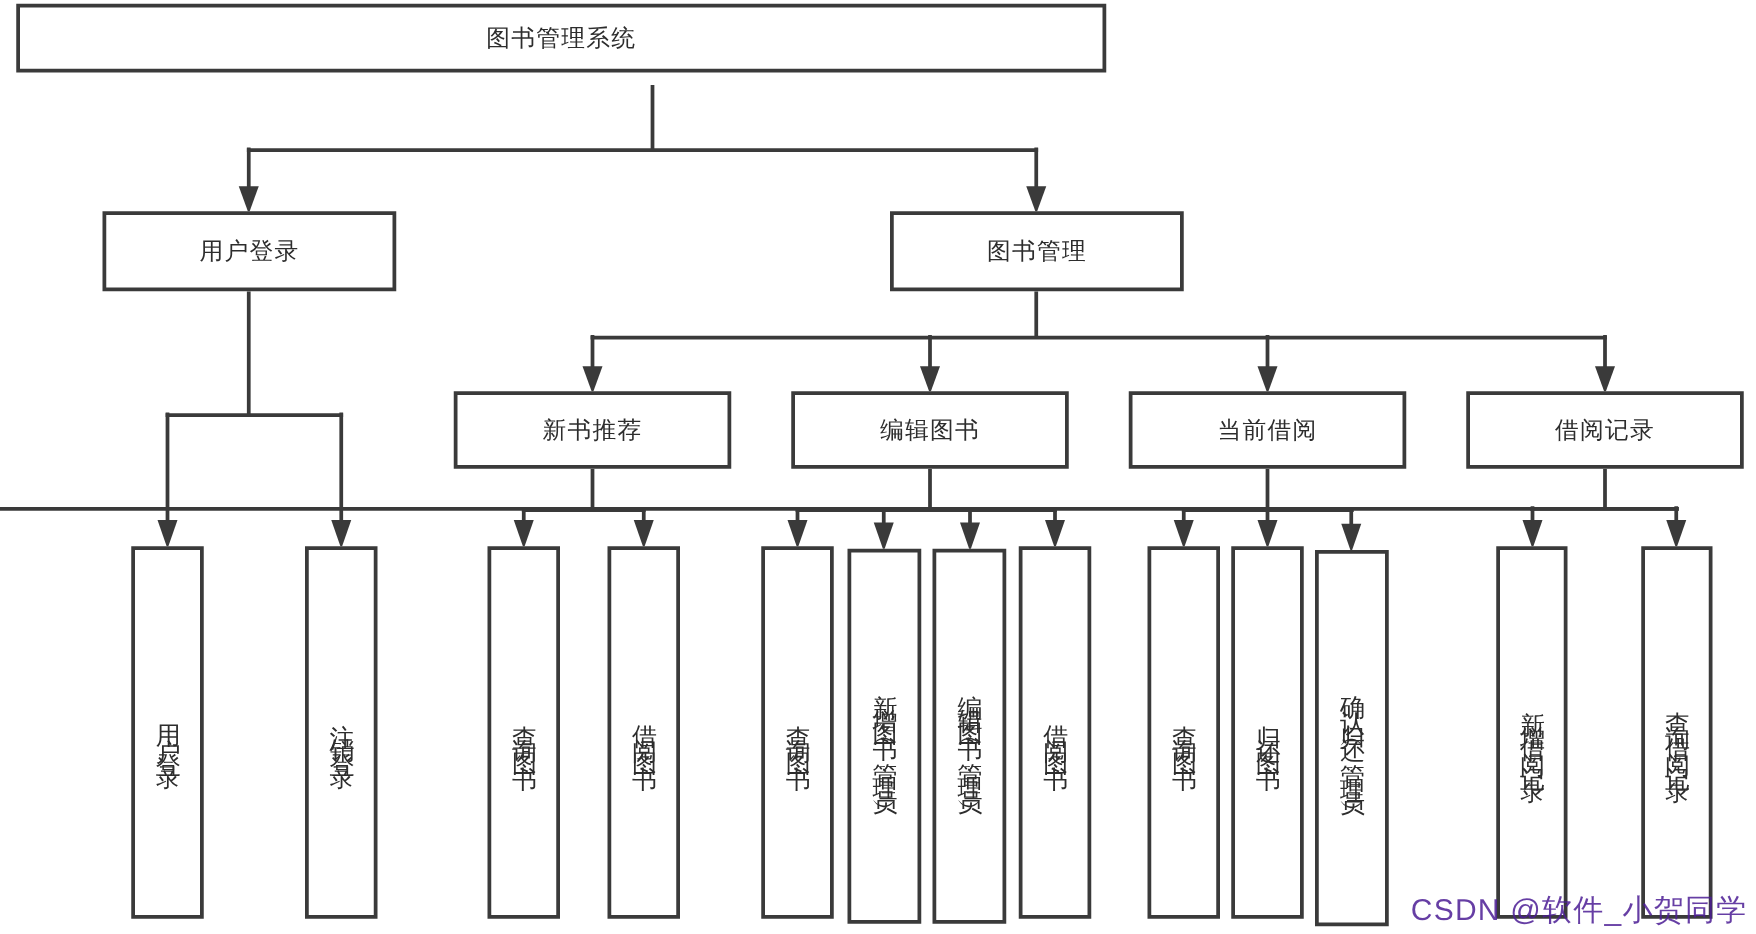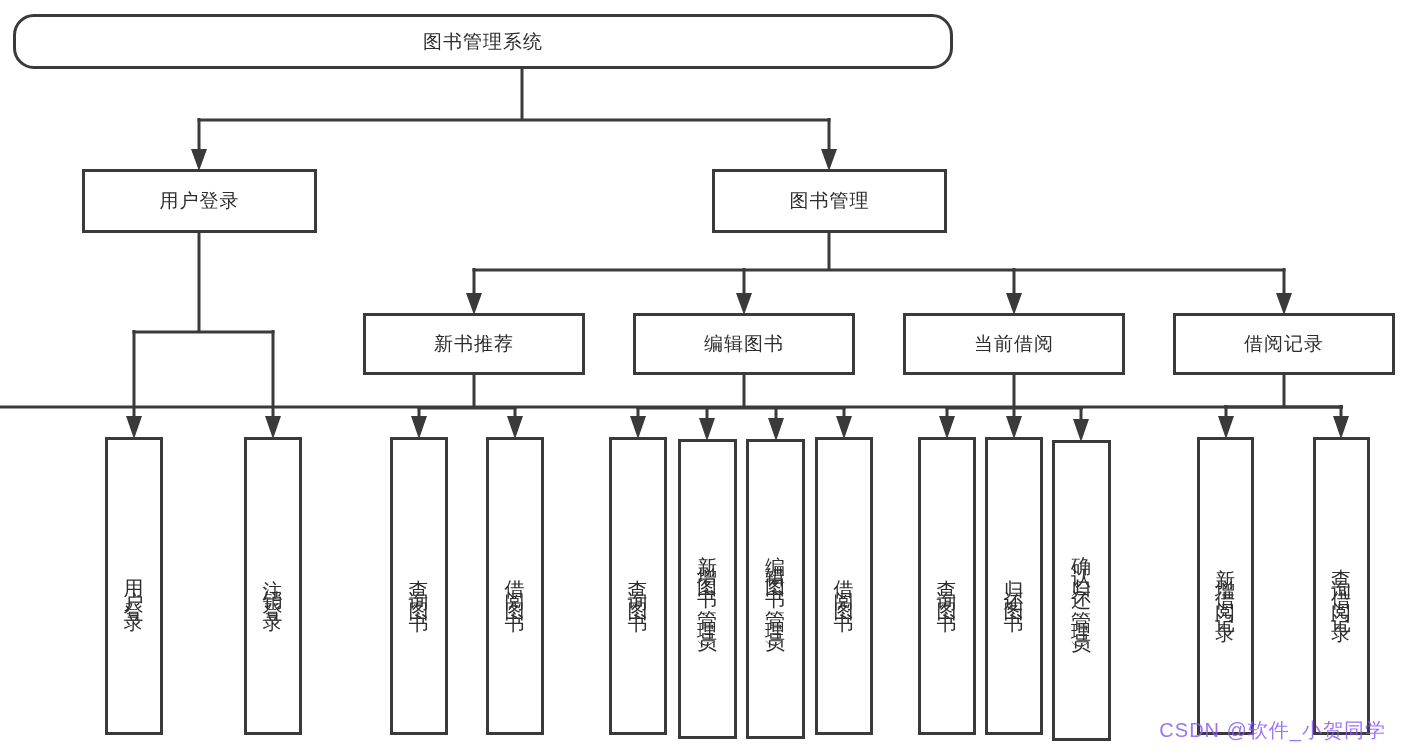--- a/index.html
+++ b/index.html
@@ -38,24 +38,24 @@
   .leaf {
     writing-mode: vertical-rl;
     text-orientation: mixed;
     font-size: 20px;
     letter-spacing: 11px;
     line-height: 1;
   }
   .leaf span { display: block; }
   .watermark {
     position: absolute;
-    right: 19px;
+    right: 7px;
     bottom: 3px;
-    font-size: 20px;
-    color: #8b5cf6;
+    font-size: 24px;
+    color: #4c1d95;
     letter-spacing: 1px;
     z-index: 3;
     opacity: 0.85;
     white-space: nowrap;
   }
 </style>
 </head>
 <body>
 
 <div class="canvas">
@@ -116,21 +116,21 @@
 
     <line x1="1284" y1="375" x2="1284" y2="407"></line>
     <line x1="1224,5" y1="407" x2="1343" y2="407"></line>
     <line x1="1224" y1="407" x2="1343" y2="407"></line>
     <line x1="1226" y1="405" x2="1226" y2="419"></line>
     <polygon points="1218,416 1234,416 1226,439" stroke="none"></polygon>
     <line x1="1341" y1="405" x2="1341" y2="419"></line>
     <polygon points="1333,416 1349,416 1341,439" stroke="none"></polygon>
   </svg>
 
-  <div class="node" style="left:13px; top:14px; width:940px; height:55px;border-radius:21px;">
+  <div class="node" style="left:13px; top:3px; width:872px; height:55px;">
     <span>图书管理系统</span>
   </div>
 
   <div class="node" style="left:82px; top:169px; width:235px; height:64px;">
     <span>用户登录</span>
   </div>
   <div class="node" style="left:363px; top:313px; width:222px; height:62px;">
     <span>新书推荐</span>
   </div>
 

